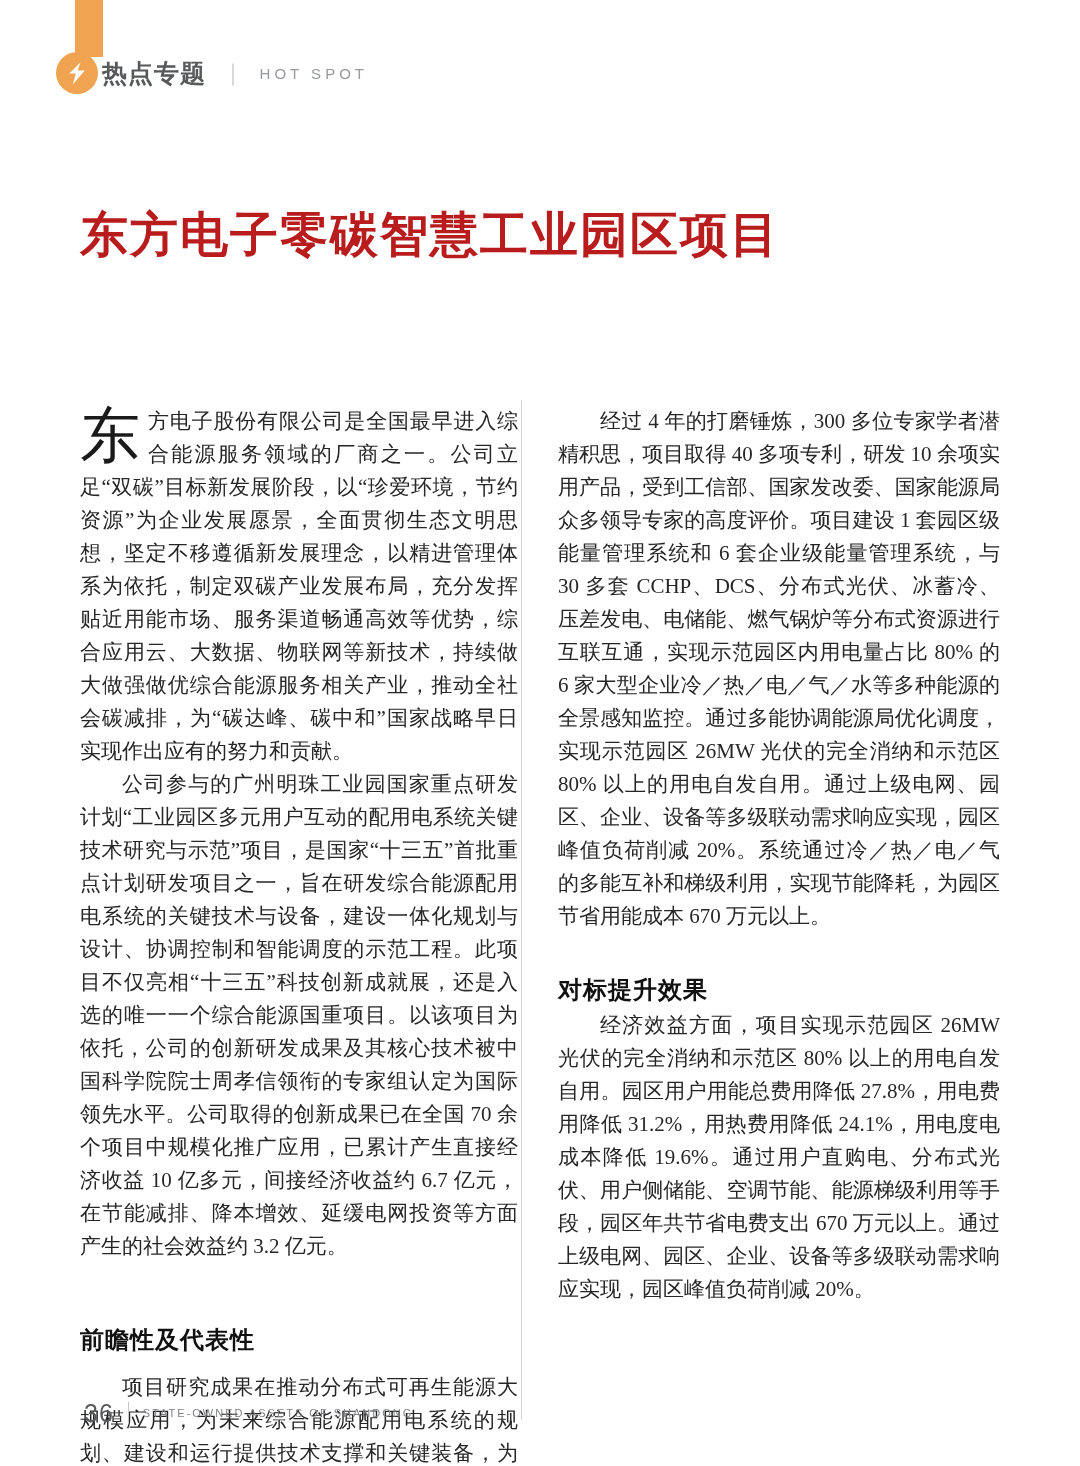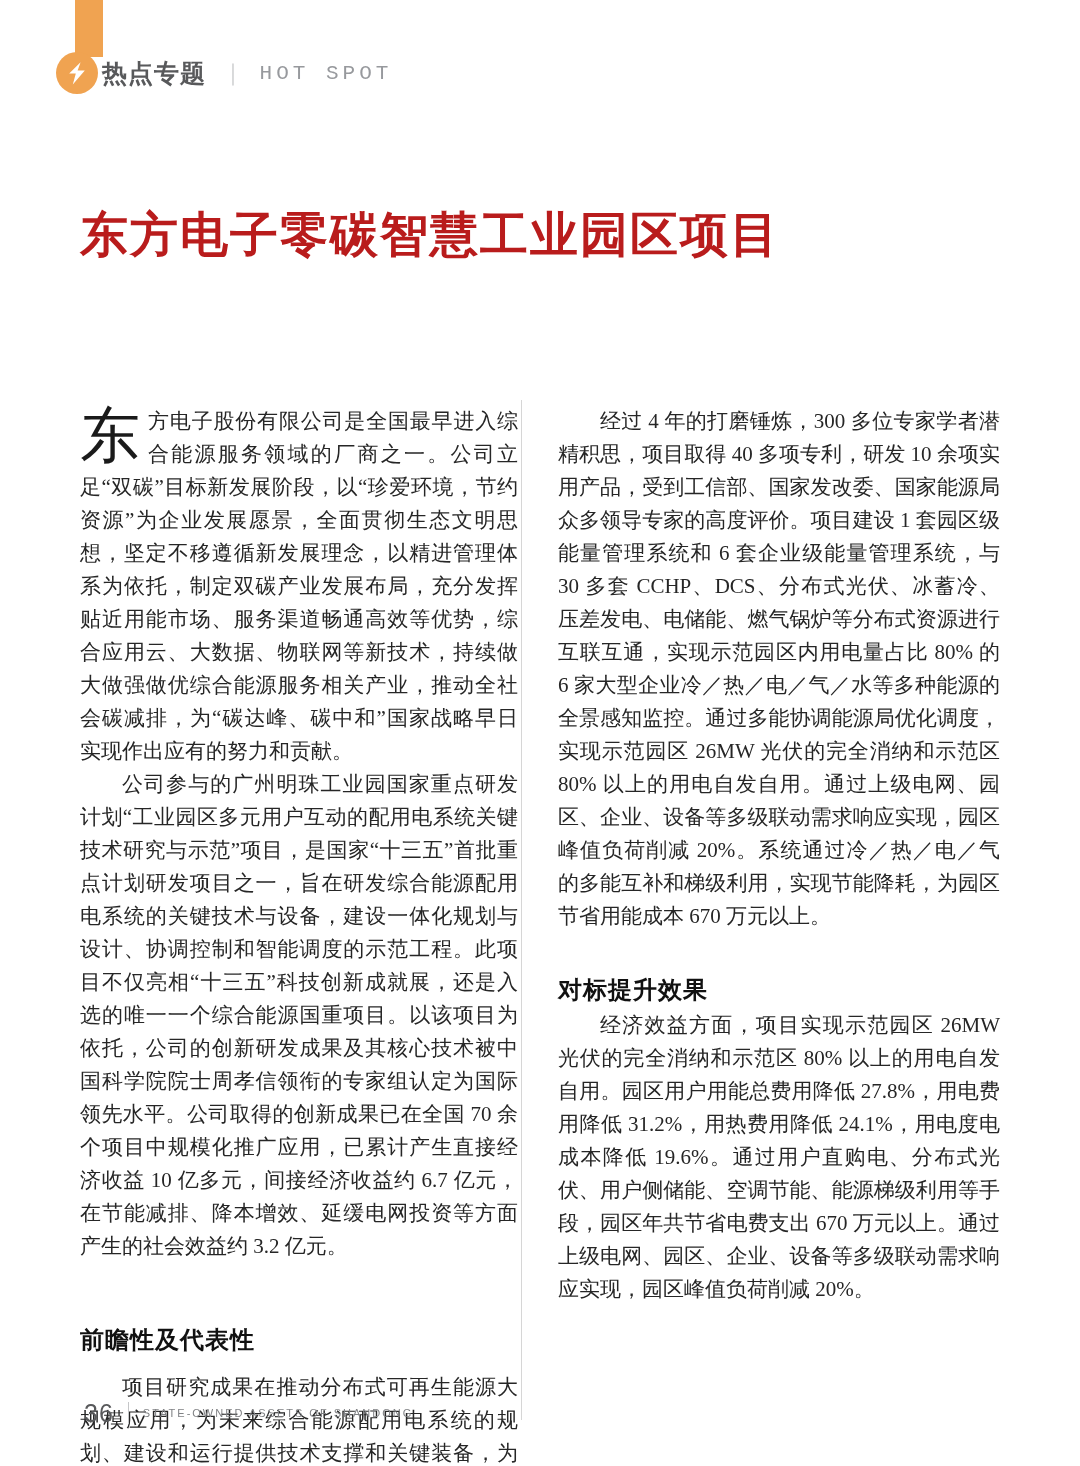--- a/index.html
+++ b/index.html
@@ -9,33 +9,33 @@
     font-family:"Liberation Serif","DejaVu Serif",serif;
     color:#262626;
   }
   .accent-bar {
     position:absolute; left:75px; top:0; width:28px; height:57px;
     background:#F0A351;
   }
   .brand {
     position:absolute; left:56px; top:51px; height:44px;
     display:flex; align-items:center;
-    font-family:Liberation Mono, monospace;
+    font-family:Liberation Sans, sans-serif;
   }
   .logo {
     width:42px; height:42px; border-radius:50%; background:#F0A351;
     display:flex; align-items:center; justify-content:center; flex:0 0 auto;
   }
   .logo svg { width:30px; height:30px; display:block; }
   .brand-cn {
     margin-left:4px; font-size:25px; font-weight:700; color:#58595B;
     letter-spacing:1px;
   }
   .brand-sep { margin:0 16px; font-size:22px; color:#C9CACC; font-weight:300; }
-  .brand-en { font-size:21px; color:#97999D; letter-spacing:4px; }
+  .brand-en { font-size:15px; color:#97999D; letter-spacing:4px; }
 
   .article-title {
     position:absolute; left:80px; top:203px; width:920px;
     font-size:48px; line-height:64px; font-weight:900; color:#b91c1c;
     letter-spacing:2px; font-family:"Liberation Serif","DejaVu Serif",serif;
   }
 
   .col { position:absolute; top:405px; font-size:21px; line-height:33px;
          text-align:justify; }
   .col-left  { left:80px;  width:438px; }

